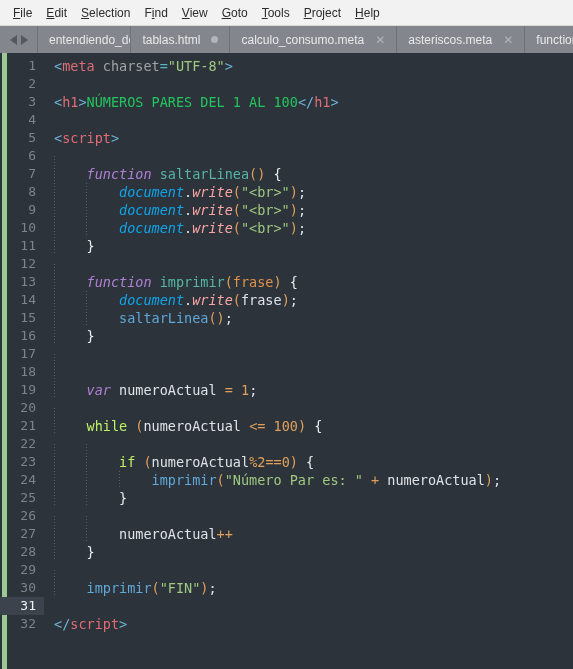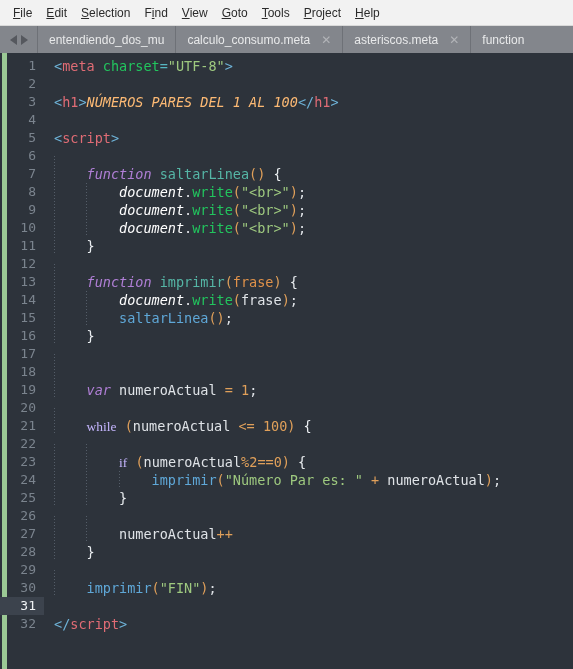--- a/index.html
+++ b/index.html
@@ -94,30 +94,30 @@
 
   
   .ig{
     position:absolute;top:0;height:18px;width:1px;
     background:repeating-linear-gradient(to bottom,#545d68 0 1px,transparent 1px 3px);
   }
 
   
   .t-punct  {color:#6eb3d8;}          
   .t-tag    {color:#e06c75;}          
-  .t-attr   {color:#22c55e;}          
+  .t-attr   {color:#a3a3a3;}          
   .t-op     {color:#56b6c2;}          
   .t-str    {color:#9ec97f;}          
-  .t-text   {color:#fdba74;font-style:italic;}          
+  .t-text   {color:#22c55e;}          
   .t-kw     {color:#b07fd6;font-style:italic;} 
-  .t-kw2    {color:#c4b5fd;font-family:Liberation Serif, serif;}          
+  .t-kw2    {color:#bef264;}          
   .t-fn     {color:#55b6a6;}          
   .t-call   {color:#5fa8d8;}          
-  .t-obj    {color:#ffffff;font-style:italic;} 
-  .t-prop   {color:#22c55e;}          
+  .t-obj    {color:#0ea5e9;font-style:italic;} 
+  .t-prop   {color:#fca5a5;font-style:italic;}          
   .t-paren  {color:#e0a05a;}          
   .t-num    {color:#e0a05a;}          
   .t-param  {color:#e0924a;}          
   .t-brace  {color:#e9edf0;}          
   .t-plain  {color:#dfe3e7;}
 </style>
 </head>
 <body>
 
 <div id="menubar">
@@ -134,20 +134,24 @@
 
 <div id="tabbar">
   <div id="navarrows">
     <span class="arrow left"></span>
     <span class="arrow right"></span>
   </div>
 <div class="tab clipped">
       <span class="label">entendiendo_dos_mu</span>
     </div>
     <div class="tab">
+      <span class="label">tablas.html</span>
+      <span class="dot"></span>
+    </div>
+    <div class="tab">
       <span class="label">calculo_consumo.meta</span>
       <span class="closex">✕</span>
     </div>
     <div class="tab">
       <span class="label">asteriscos.meta</span>
       <span class="closex">✕</span>
     </div>
     <div class="tab clipped">
       <span class="label">function</span>
     </div>

